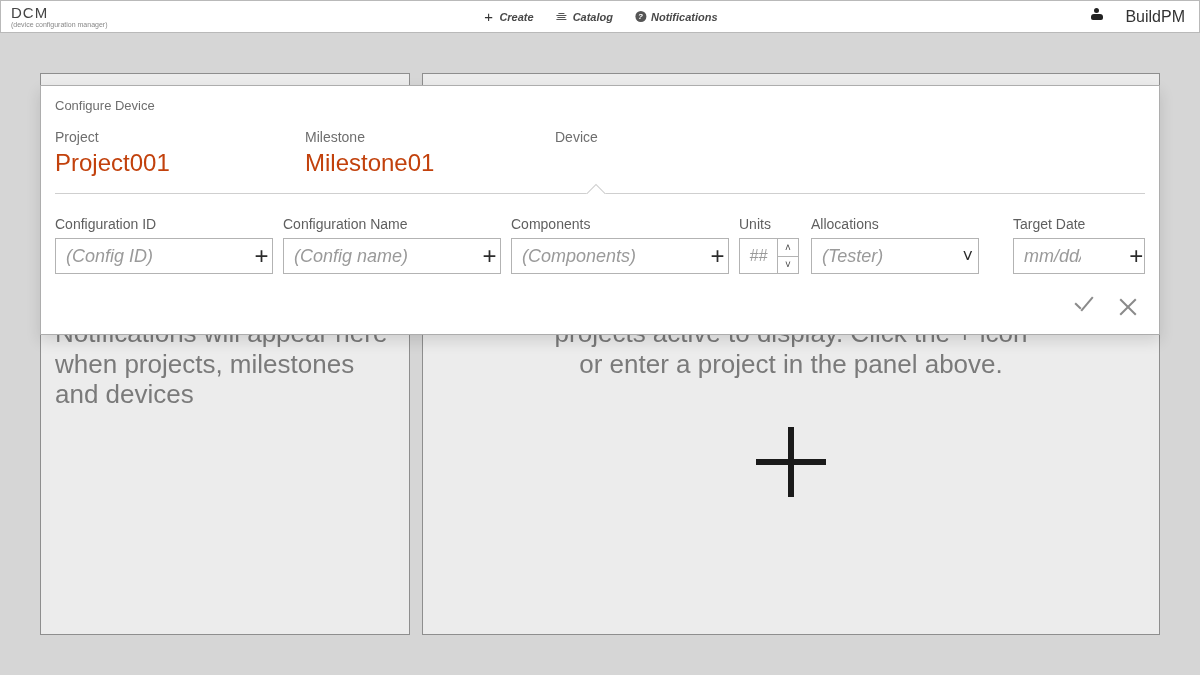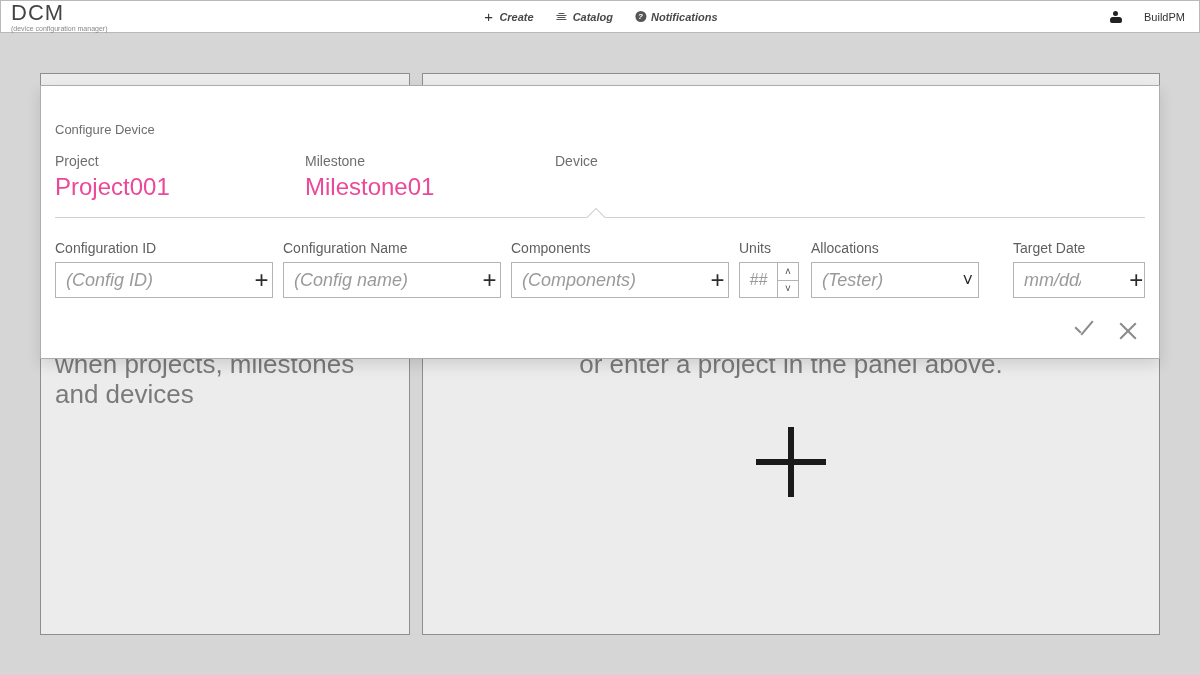--- a/index.html
+++ b/index.html
@@ -9,34 +9,34 @@
   
   .topbar {
     background: #ffffff;
     border: 1px solid #b9b9b9;
     height: 33px;
     display: flex;
     align-items: center;
     position: relative;
   }
   .brand { padding-left: 10px; display: flex; flex-direction: column; justify-content: center; }
-  .brand-main { font-size: 22px; color: #444; letter-spacing: 1px; line-height: 1; }
+  .brand-main { font-size: 15px; color: #444; letter-spacing: 1px; line-height: 1; }
   .brand-sub { font-size: 7px; color: #888; margin-top: 1px; }
   .nav-center {
     position: absolute; left: 50%; top: 0; transform: translateX(-50%);
     height: 100%; display: flex; align-items: center; gap: 22px; font-style: italic;
   }
   .nav-item { display: flex; align-items: center; gap: 5px; font-size: 11px; color: #484848; cursor: pointer; font-weight: 600; }
   .nav-item .ico { display: inline-flex; width: 12px; height: 12px; align-items: center; justify-content: center; font-weight: normal; }
   .plus-ico::before { content:"+"; font-size: 15px; color:#333; line-height: 0.6; position: relative; top:0px; }
   .list-ico { flex-direction: column; gap:1px; }
   .list-ico span { display:block; background:#555; height:1px; }
   .list-ico span:nth-child(1){width:6px;} .list-ico span:nth-child(2){width:10px;} .list-ico span:nth-child(3){width:8px;} .list-ico span:nth-child(4){width:10px;}
   .q-ico { width:11px; height:11px; border-radius:50%; background:#555; color:#fff; font-size:8px; display:flex; align-items:center; justify-content:center; font-weight:bold;}
-  .nav-right { margin-left:auto; padding-right:14px; display:flex; align-items:flex-start; gap:22px; font-size:11px; color:#333;}
+  .nav-right { margin-left:auto; padding-right:14px; display:flex; align-items:flex-start; gap:22px; font-size:16px; color:#333;}
   .user-ico { width:12px; height:12px; position:relative; }
   .user-ico::before { content:""; position:absolute; top:0; left:3px; width:5px; height:5px; background:#222; border-radius:50%; }
   .user-ico::after  { content:""; position:absolute; bottom:0; left:0; width:12px; height:6px; background:#222; border-radius:3px 3px 2px 2px; }
 
   
   .workspace {
     flex: 1; position: relative; padding: 40px; display: flex; gap: 12px;
   }
   .panel {
     background: #ececec;
@@ -62,28 +62,28 @@
   
   .modal {
     position: absolute;
     left: 40px; right: 40px; top: 52px;
     background: #ffffff;
     border: 1px solid #adadad;
     box-shadow: 0 6px 14px rgba(0,0,0,0.12);
     padding: 12px 14px 14px 14px;
     z-index: 10;
   }
-  .modal-title { font-size: 13px; color:#6e6e6e; margin-bottom: 16px; margin-top: 24px; }
+  .modal-title { font-size: 13px; color:#6e6e6e; margin-bottom: 16px; }
 
   
   .crumbs { display:flex; border-bottom: 1px solid #cfcfcf; position: relative; }
   .crumb { flex: 0 0 230px; padding-bottom: 16px; padding-right: 40px; }
   .crumb + .crumb { margin-left: 20px; }
   .crumb-label { font-size: 14px; color:#6e6e6e; margin-bottom: 4px; }
-  .crumb-value { font-size: 24px; color:#ec4899; font-weight: 400; }
+  .crumb-value { font-size: 24px; color:#c2410c; font-weight: 400; }
   .notch {
     position:absolute; bottom:-1px; left: 528px; width:26px; height:13px; overflow:hidden;
   }
   .notch::before {
     content:""; position:absolute; left:50%; top:7px; width:18px; height:18px;
     border:1px solid #cfcfcf; background:#fff; transform: translateX(-50%) rotate(45deg);
   }
 
   
   .form-row { display:flex; gap:10px; padding-top: 22px; }

